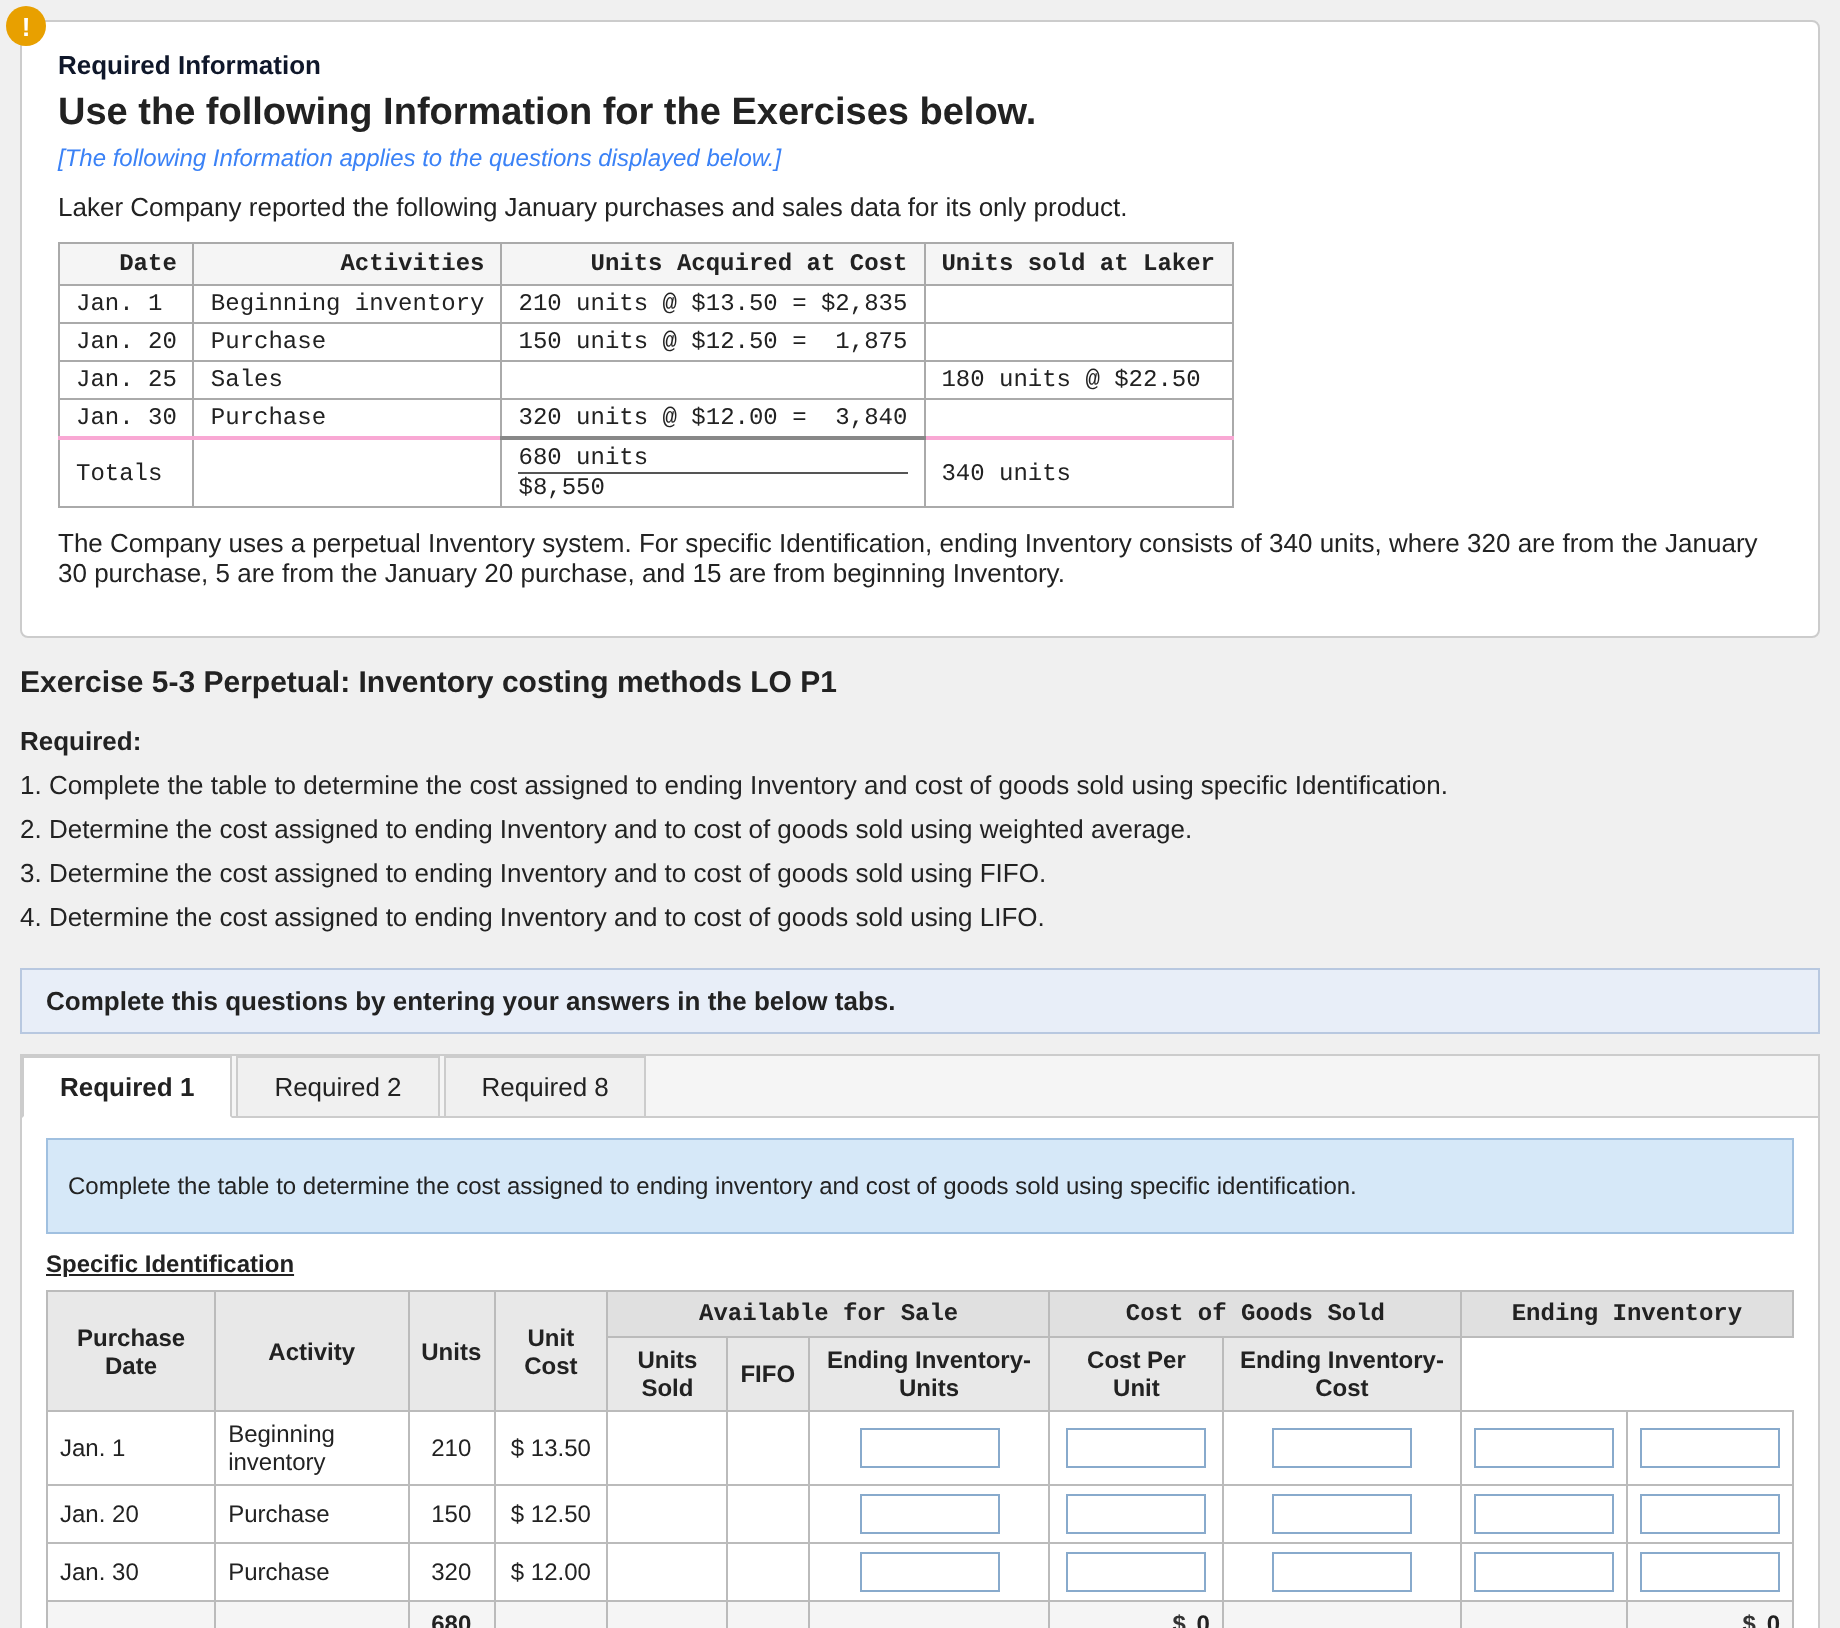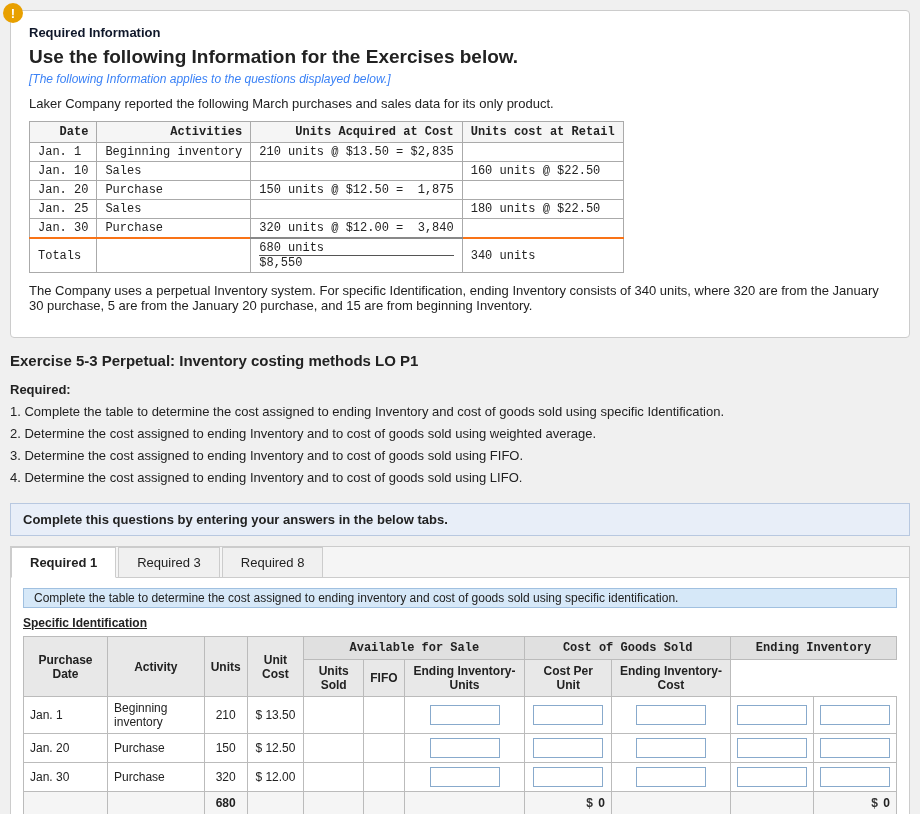--- a/index.html
+++ b/index.html
@@ -123,21 +123,21 @@
       font-weight: bold;
     }
     .tab-content {
       padding: 10px 12px;
     }
 
     
     .blue-info {
       background: #d6e8f8;
       border: 1px solid #a0c0e0;
-      padding: 2px 10px;
+      padding: 16px 10px;
       font-size: 12px;
       margin-bottom: 8px;
     }
 
     
     .section-label {
       font-weight: bold;
       font-size: 12px;
       margin-bottom: 6px;
       text-decoration: underline;
@@ -184,63 +184,57 @@
 </head>
 <body>
 
 <div class="page">
 
   <div class="info-box">
     <div class="info-icon">!</div>
     <h2>Required Information</h2>
     <div class="main-title">Use the following Information for the Exercises below.</div>
     <div class="subtitle">[The following Information applies to the questions displayed below.]</div>
-    <div class="desc">Laker Company reported the following March purchases and sales data for its only product.</div>
+    <div class="desc">Laker Company reported the following January purchases and sales data for its only product.</div>
 
     <table class="data-table monospace">
       <thead>
         <tr>
           <th>Date</th>
           <th>Activities</th>
           <th>Units Acquired at Cost</th>
-          <th>Units cost at Retail</th>
+          <th>Units sold at Laker</th>
         </tr>
       </thead>
       <tbody>
         <tr>
           <td>Jan. 1</td>
           <td>Beginning inventory</td>
           <td>210 units @ $13.50 = $2,835</td>
           <td></td>
         </tr>
         <tr>
-          <td>Jan. 10</td>
-          <td>Sales</td>
-          <td></td>
-          <td>160 units @ $22.50</td>
-        </tr>
-        <tr>
           <td>Jan. 20</td>
           <td>Purchase</td>
           <td>150 units @ $12.50 =&nbsp; 1,875</td>
           <td></td>
         </tr>
         <tr>
           <td>Jan. 25</td>
           <td>Sales</td>
           <td></td>
           <td>180 units @ $22.50</td>
         </tr>
         <tr>
           <td>Jan. 30</td>
           <td>Purchase</td>
           <td>320 units @ $12.00 =&nbsp; 3,840</td>
           <td></td>
         </tr>
-        <tr style="border-top:2px solid #f97316;">
+        <tr style="border-top:2px solid #f9a8d4;">
           <td>Totals</td>
           <td></td>
           <td style="border-top:2px solid #888; padding-top:2px;">
             <div style="border-bottom:1px solid #555;">680 units</div>
             <div>$8,550</div>
           </td>
           <td>
             <div>340 units</div>
           </td>
         </tr>
@@ -259,21 +253,21 @@
       <span>2. Determine the cost assigned to ending Inventory and to cost of goods sold using weighted average.</span><br>
       <span>3. Determine the cost assigned to ending Inventory and to cost of goods sold using FIFO.</span><br>
       <span>4. Determine the cost assigned to ending Inventory and to cost of goods sold using LIFO.</span>
     </div>
 
     <div class="instruction-bar">Complete this questions by entering your answers in the below tabs.</div>
 
     <div class="tabs-container">
       <div class="tabs-row">
         <div class="tab active">Required 1</div>
-        <div class="tab">Required 3</div>
+        <div class="tab">Required 2</div>
         <div class="tab">Required 8</div>
       </div>
 
       <div class="tab-content">
         <div class="blue-info">Complete the table to determine the cost assigned to ending inventory and cost of goods sold using specific identification.</div>
         <div class="section-label">Specific Identification</div>
 
         <table class="exercise-table">
           <thead>
             <tr>

